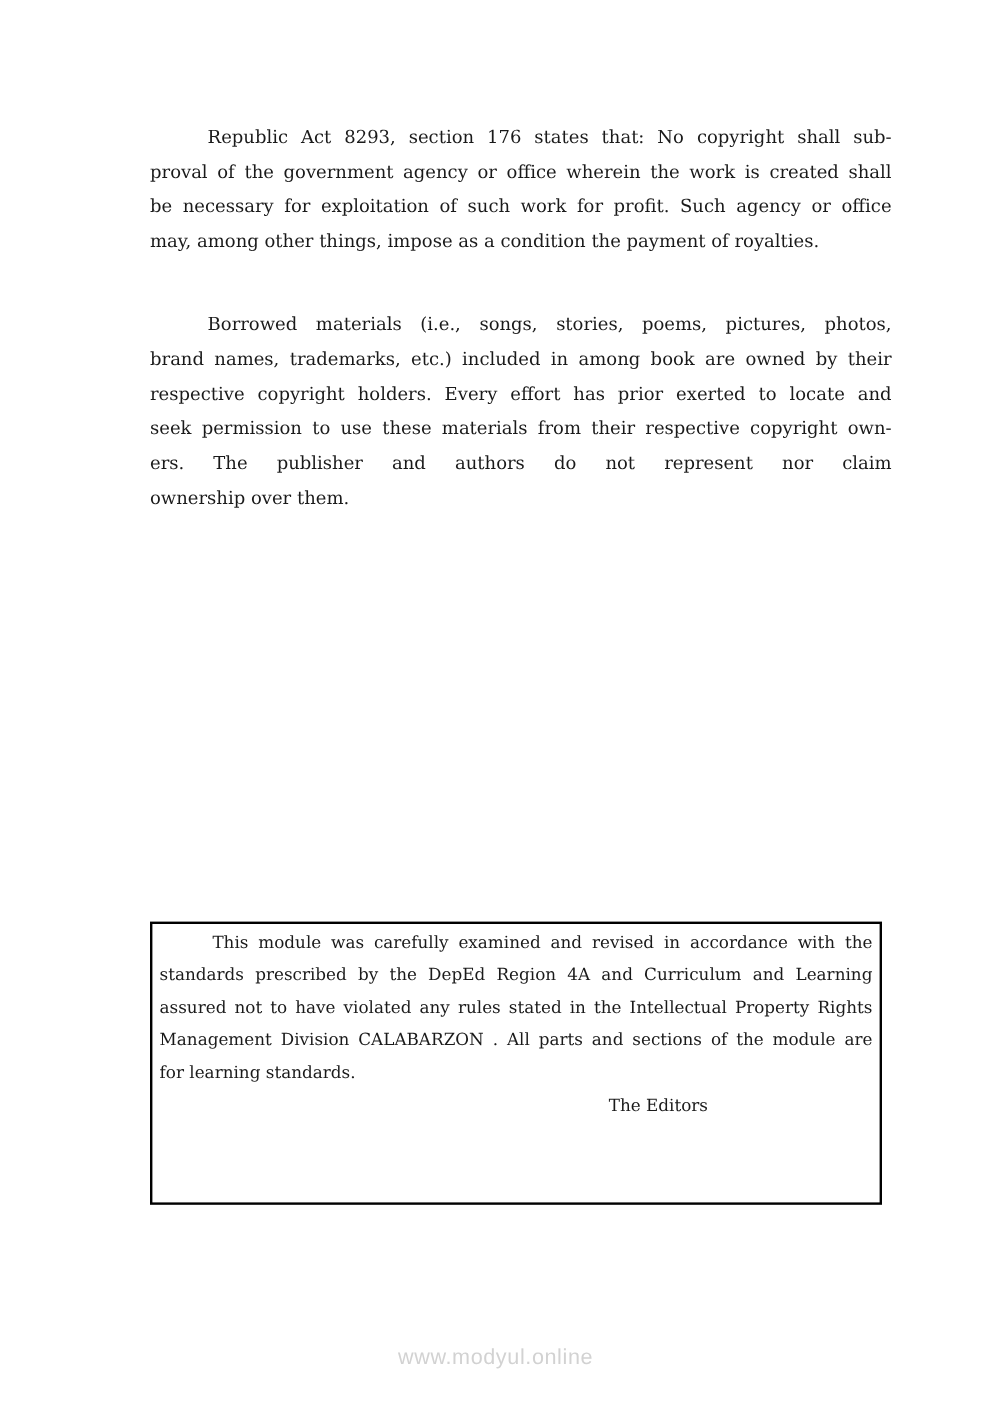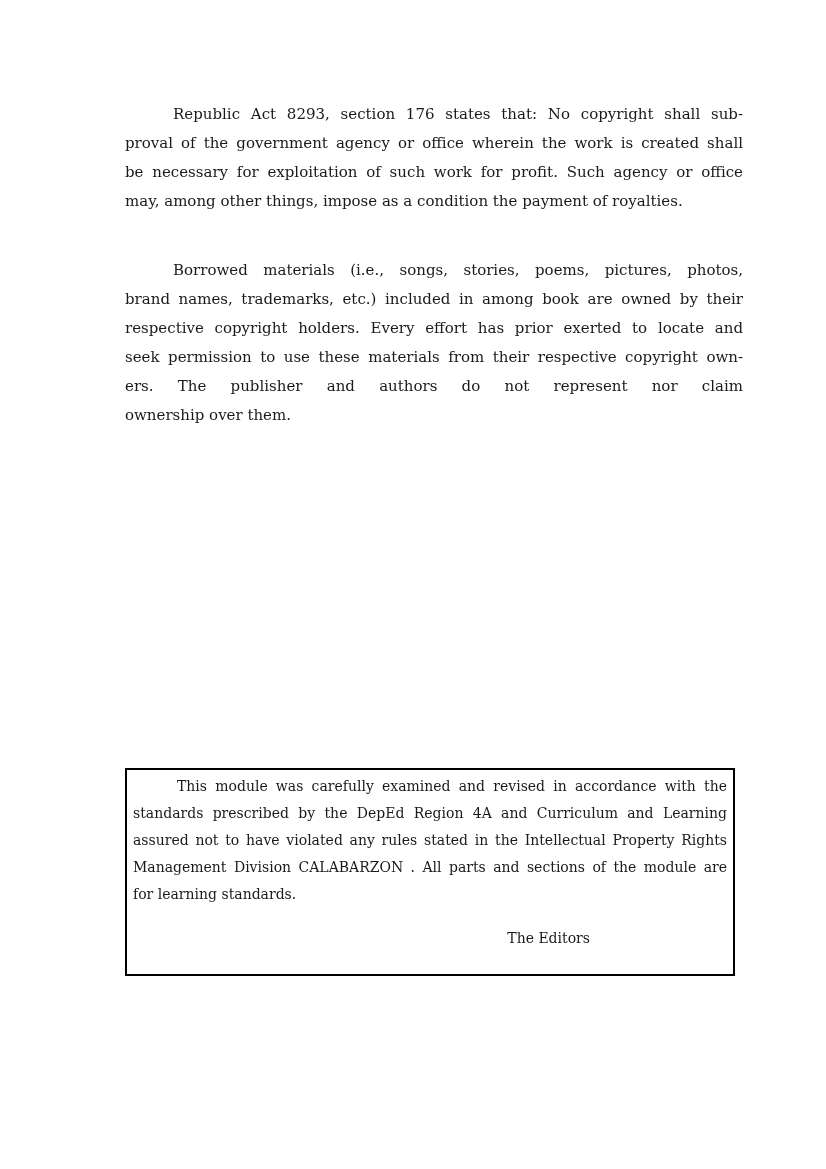--- a/index.html
+++ b/index.html
@@ -40,41 +40,41 @@
     white-space: normal;
   }
   .para .line:first-child {
     text-indent: 48px;
   }
   #notice-box {
     position: absolute;
     left: 125px;
     top: 768px;
     width: 610px;
-    height: 208px;
+    height: 236px;
     box-sizing: border-box;
     border: 2px solid #000000;
     padding: 3px 6px 0 6px;
   }
   #notice-box .notice-text {
     position: static;
     left: auto;
     width: auto;
   }
   #notice-box .line {
     font-size: 14px;
     line-height: 27px;
   }
   #notice-box .notice-text .line:first-child {
     text-indent: 44px;
   }
   .signature {
     font-size: 14px;
     line-height: 27px;
-    margin-top: 17px;
+    margin-top: 1px;
     text-align: right;
     padding-right: 137px;
   }
   .footer-label {
     position: absolute;
     top: 1070px;
     right: 93px;
     font-style: italic;
     font-size: 16px;
     line-height: 20px;
@@ -118,14 +118,15 @@
         <div class="line">This module was carefully examined and revised in accordance with the</div>
         <div class="line">standards prescribed by the DepEd Region 4A and Curriculum and Learning</div>
         <div class="line">assured not to have violated any rules stated in the Intellectual Property Rights</div>
         <div class="line">Management Division CALABARZON . All parts and sections of the module are</div>
         <div class="line last">for learning standards.</div>
       </div>
     <div class="signature">The Editors</div>
   </section>
 
 
+  <div class="watermark">www.modyul.online</div>
 
 </main>
 
 </body></html>

